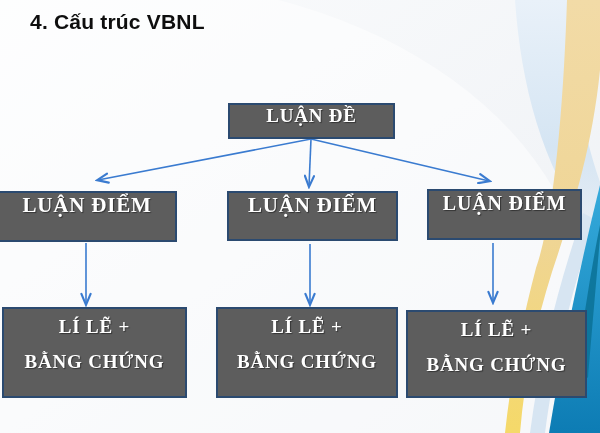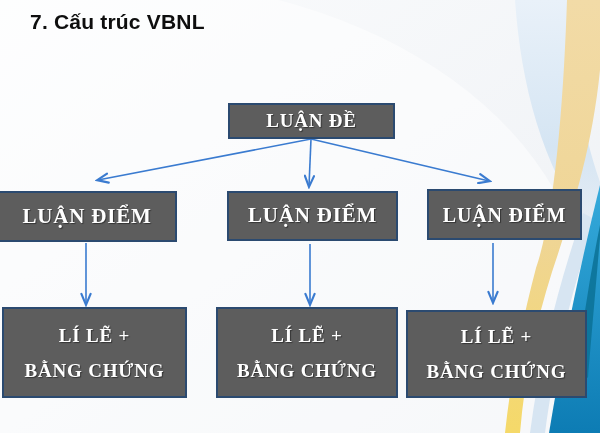--- a/index.html
+++ b/index.html
@@ -11,21 +11,21 @@
   .bg{position:absolute;left:0;top:0;width:600px;height:433px;}
   .slide-title{
     position:absolute;left:30px;top:10px;
     font-size:21px;font-weight:bold;color:#0e0e0e;
     letter-spacing:0.2px;white-space:nowrap;
   }
   .dbox{
     position:absolute;box-sizing:border-box;
     background:#5d5d5d;border:2px solid #2b4a70;
     color:#ffffff;font-family:"Liberation Serif",serif;font-weight:bold;
-    display:flex;flex-direction:column;align-items:center;justify-content:center;
+    display:flex;flex-direction:column;align-items:center;
     text-align:center;text-shadow:1px 1px 1px rgba(0,0,0,0.45);
     letter-spacing:0.8px;line-height:1.2;
   }
   .box-root   {left:228px;top:103px;width:167px;height:36px;font-size:19px;}
   .box-point-1{left:-3px; top:191px;width:180px;height:51px;font-size:21px;}
   .box-point-2{left:227px;top:191px;width:171px;height:50px;font-size:21px;}
   .box-point-3{left:427px;top:189px;width:155px;height:51px;font-size:20px;}
   .box-evid-1 {left:2px;  top:307px;width:185px;height:91px;font-size:19px;line-height:35px;}
   .box-evid-2 {left:216px;top:307px;width:182px;height:91px;font-size:19px;line-height:35px;}
   .box-evid-3 {left:406px;top:310px;width:181px;height:88px;font-size:19px;line-height:35px;}
@@ -72,21 +72,21 @@
     <g stroke="#3a7bd0" stroke-width="1.6" fill="none">
       <line x1="311" y1="139" x2="98" y2="180" marker-end="url(#arw)"></line>
       <line x1="311" y1="139" x2="309" y2="186" marker-end="url(#arw)"></line>
       <line x1="311" y1="139" x2="489" y2="181" marker-end="url(#arw)"></line>
       <line x1="86" y1="243" x2="86" y2="304" marker-end="url(#arw)"></line>
       <line x1="310" y1="244" x2="310" y2="304" marker-end="url(#arw)"></line>
       <line x1="493" y1="243" x2="493" y2="302" marker-end="url(#arw)"></line>
     </g>
   </svg>
 
-  <div class="slide-title">7. Cấu trúc VBNL</div>
+  <div class="slide-title">4. Cấu trúc VBNL</div>
 
   <div class="dbox box-root">
     <span>LUẬN ĐỀ</span>
   </div>
 
   <div class="dbox box-point-1">
     <span>LUẬN ĐIỂM</span>
   </div>
   <div class="dbox box-point-2">
     <span>LUẬN ĐIỂM</span>

